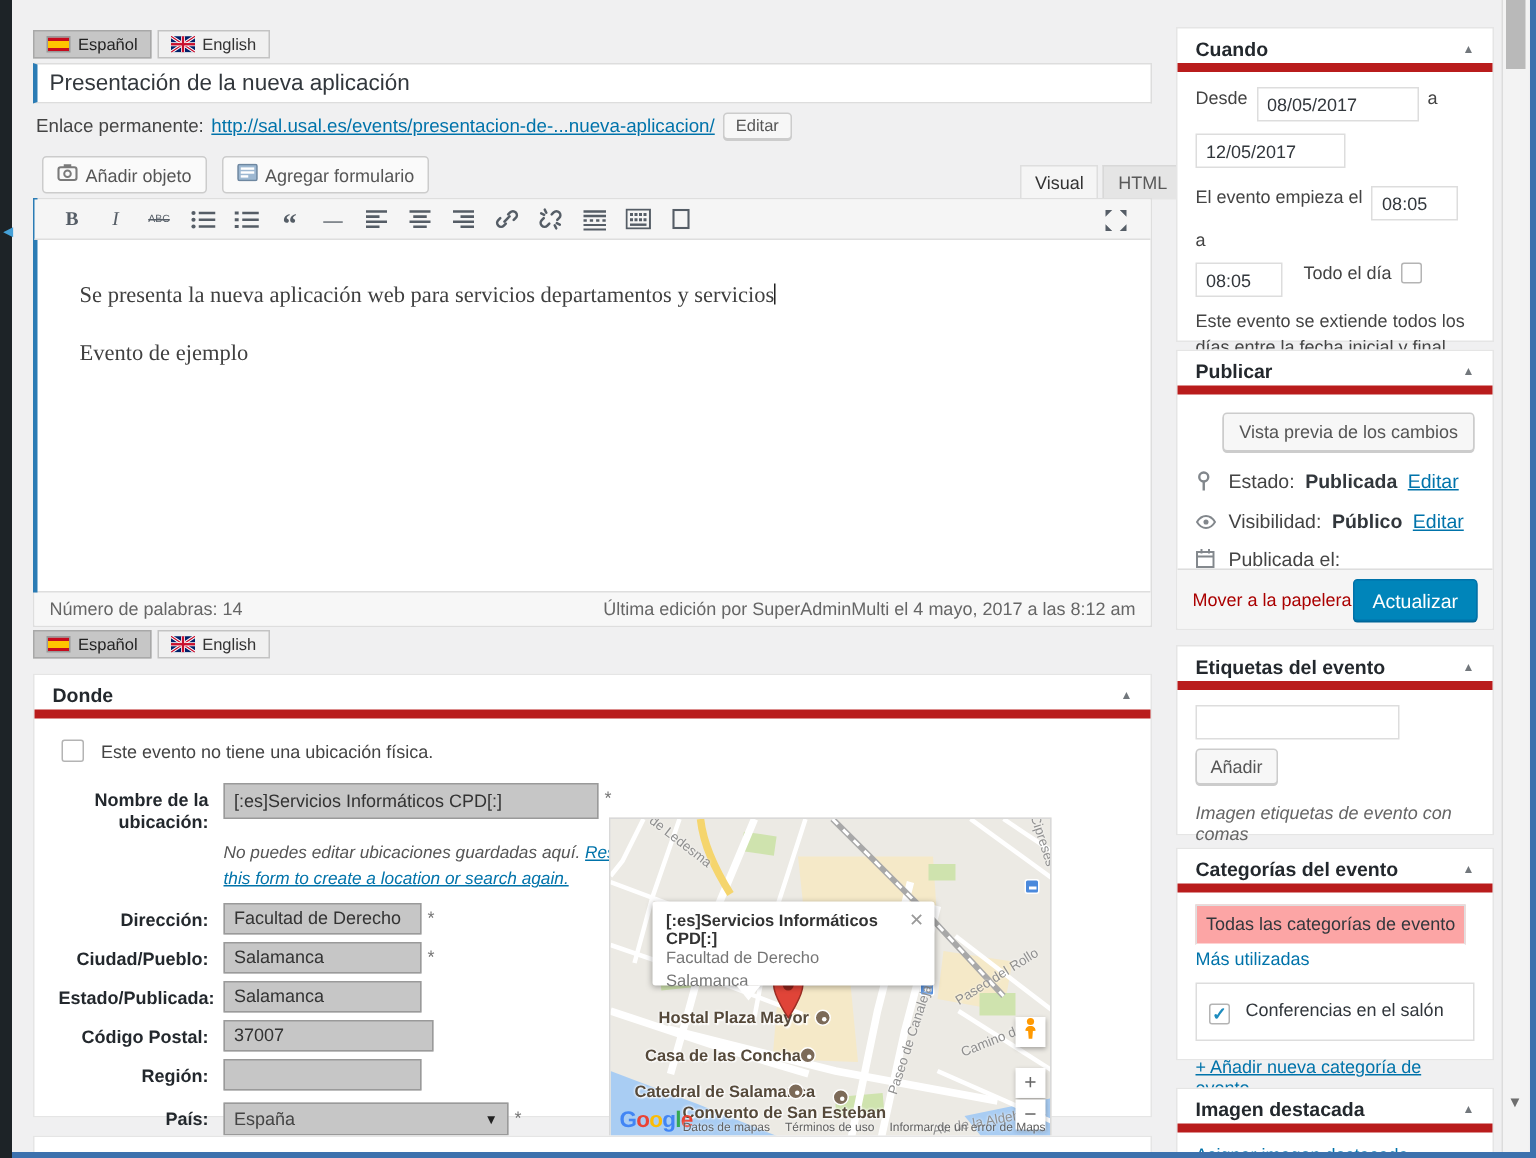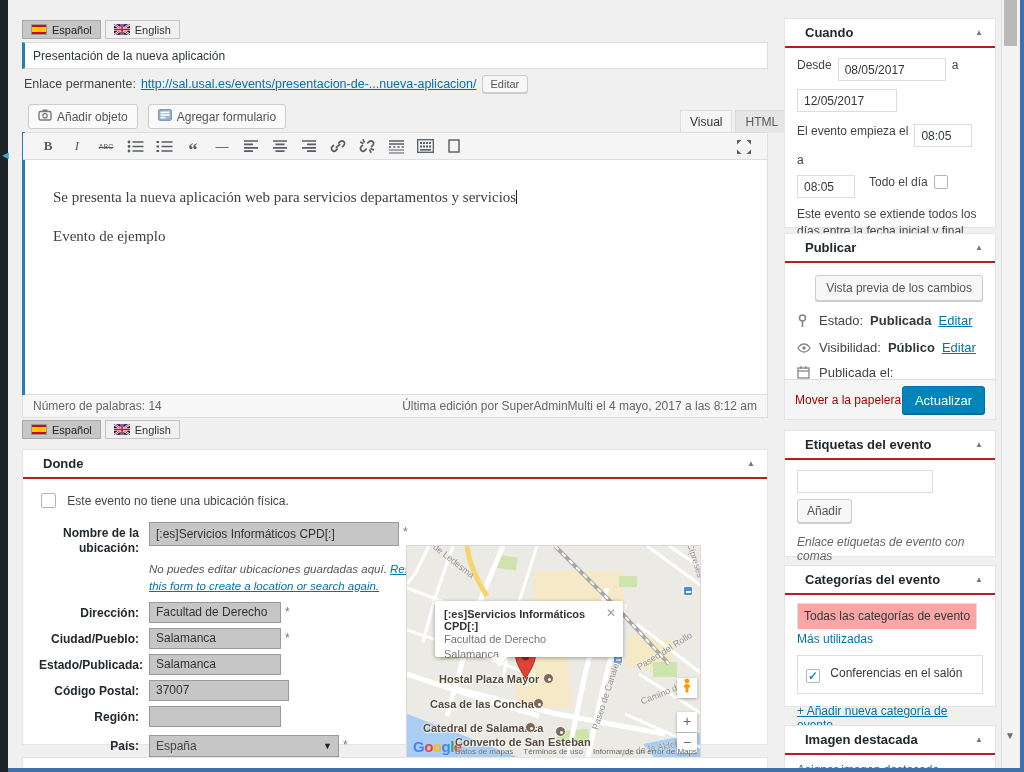--- a/index.html
+++ b/index.html
@@ -20,21 +20,21 @@
 
   
   .lang-tabs { position:absolute; left:22px; display:flex; gap:4px; }
   .lang-tab { display:flex; align-items:center; gap:5px; height:19px; padding:0 8px; font-size:11px; color:#222; border:1px solid #a8a8a8; background:#c6c6c6; }
   .lang-tab.inactive { background:#f0f0f0; border-color:#c3c3c3; color:#333; }
   .flag-es { width:16px; height:11px; display:inline-block; background:linear-gradient(180deg,#c60b1e 0 25%,#ffc400 25% 75%,#c60b1e 75% 100%); border:1px solid #999; }
   .flag-uk { width:16px; height:11px; display:inline-block; }
 
   
   #title-box { position:absolute; left:22px; top:42px; width:746px; height:27px; background:#fff; border:1px solid #ddd; border-left:3px solid #2b7cb5; }
-  #title-box input { width:100%; height:100%; border:0; outline:0; padding:0 8px; font-size:12px; color:#32373c; font-family:"Liberation Sans",sans-serif; background:transparent; }
+  #title-box input { width:100%; height:100%; border:0; outline:0; padding:0 8px; font-size:15px; color:#32373c; font-family:"Liberation Sans",sans-serif; background:transparent; }
 
   
   #permalink { position:absolute; left:24px; top:75px; font-size:12.5px; color:#444; display:flex; align-items:center; gap:5px; }
   a.blue { color:#0073aa; text-decoration:underline; cursor:pointer; }
   .btn-sm { display:inline-block; padding:2px 8px; font-size:11px; color:#555; background:#f7f7f7; border:1px solid #ccc; border-radius:3px; box-shadow:0 1px 0 #ccc; cursor:pointer; }
 
   
   #media-buttons { position:absolute; left:22px; top:104px; display:flex; gap:10px;padding-left:6px; }
   .media-btn { display:flex; align-items:center; gap:5px; height:25px; padding:0 9px; font-size:12px; color:#555; background:#fafafa; border:1px solid #ccc; border-radius:3px; cursor:pointer; }
 
@@ -56,21 +56,21 @@
   .tb-q { font-family:"Liberation Serif",serif; font-weight:bold; font-size:19px; line-height:10px; padding-top:8px; }
   .tb-hr { font-size:13px; }
   #fullscreen-btn { position:absolute; right:12px; top:4px; }
   #editor-content { height:234px; padding:26px 30px; font-family:"Liberation Serif",serif; font-size:15px; color:#404040; line-height:1.55; overflow:hidden; cursor:text; }
   #editor-content p { margin-bottom:16px; }
   .caret { display:inline-block; width:1px; height:14px; background:#222; vertical-align:-2px; }
   #status-bar { height:23px; background:#f7f7f7; border-top:1px solid #dedede; font-size:12px; color:#666; display:flex; justify-content:space-between; align-items:center; padding:0 10px; }
 
   
   .panel { position:absolute; background:#fff; border:1px solid #e5e5e5; }
-  .panel-h { height:29px; line-height:28px; padding:0 20px; font-size:13px; font-weight:bold; color:#23282d; border-bottom:2px solid #b91c1c; position:relative; cursor:pointer; }
+  .panel-h { height:29px; line-height:28px; padding:0 12px; font-size:13px; font-weight:bold; color:#23282d; border-bottom:6px solid #b91c1c; position:relative; cursor:pointer; }
   .toggle { position:absolute; right:12px; top:0; font-size:8px; color:#72777c; }
 
   
   #donde-panel { left:22px; top:449px; width:746px; height:296px; }
   #donde-body { position:relative; padding:12px 16px; font-size:12px; }
   .cb { display:inline-block; width:15px; height:15px; background:#fff; border:1px solid #b4b4b4; border-radius:2px; vertical-align:-3px; cursor:pointer; text-align:center; line-height:13px; }
   .cb.checked { color:#1e8cbe; font-weight:bold; font-size:12px; }
   .frow { display:flex; align-items:flex-start; margin-bottom:5px; }
   .flabel { width:100px; text-align:right; font-weight:bold; color:#23282d; padding-top:4px; line-height:1.25; flex:none; }
   .finput { margin-left:10px; height:21px; border:1px solid #9a9a9a; background:#c6c6c6; color:#333; font-size:12px; padding:0 6px; font-family:"Liberation Sans",sans-serif; }
@@ -535,21 +535,21 @@
   <div class="panel sb-panel" style="top:430px; height:127px;">
     <div class="panel-h">
       <span>Etiquetas del evento</span>
       <span class="toggle">▲</span>
     </div>
     <div class="sb-body">
       <div class="row">
         <input class="sb-input" style="width: 136px;" value="">
         <span class="btn-sm" style="padding:4px 9px;font-size:12px;">Añadir</span>
       </div>
-      <div class="hint">Enlace etiquetas de evento con comas</div>
+      <div class="hint">Imagen etiquetas de evento con comas</div>
       <a class="blue" style="font-size:12px;">Elige entre las etiquetas más utilizadas</a>
     </div>
   </div>
 
   <div class="panel sb-panel" style="top:565px; height:142px;">
     <div class="panel-h">
       <span>Categorías del evento</span>
       <span class="toggle">▲</span>
     </div>
     <div class="sb-body" style="padding-top:8px;">

